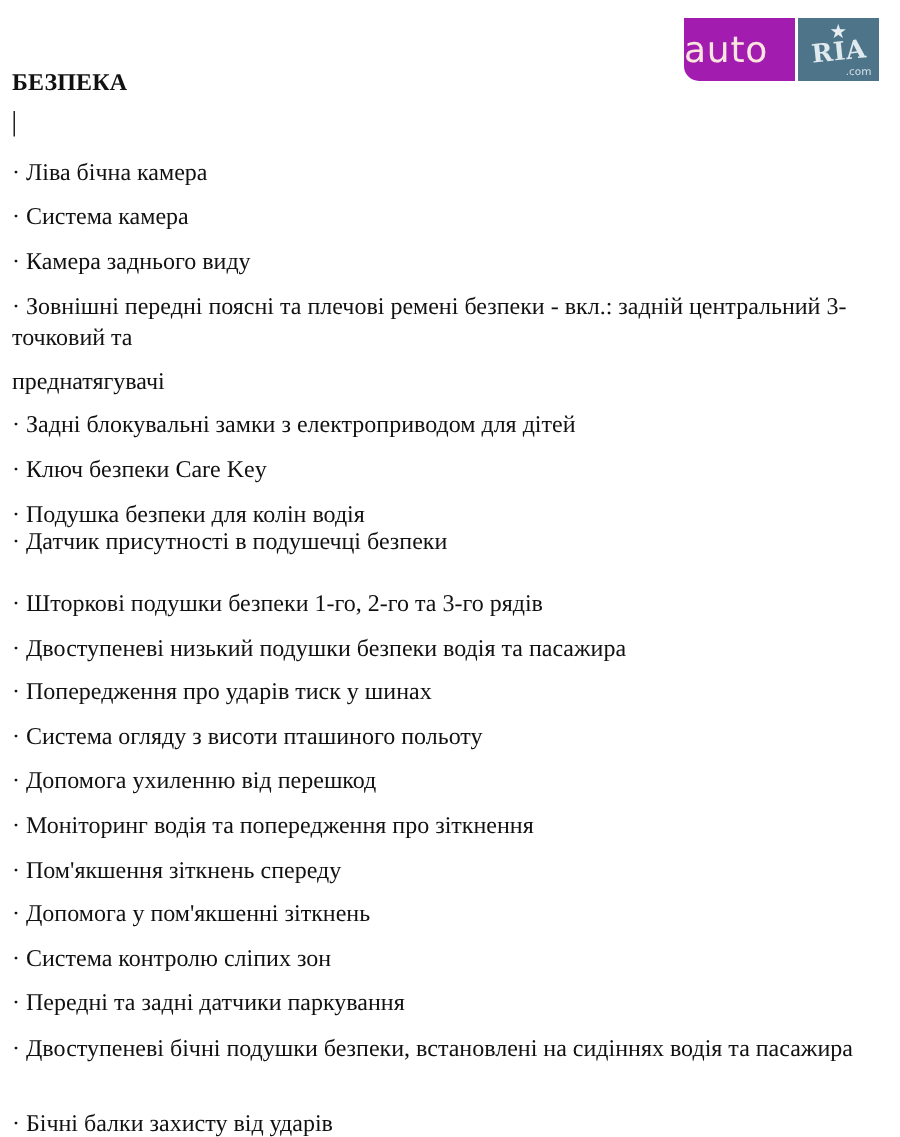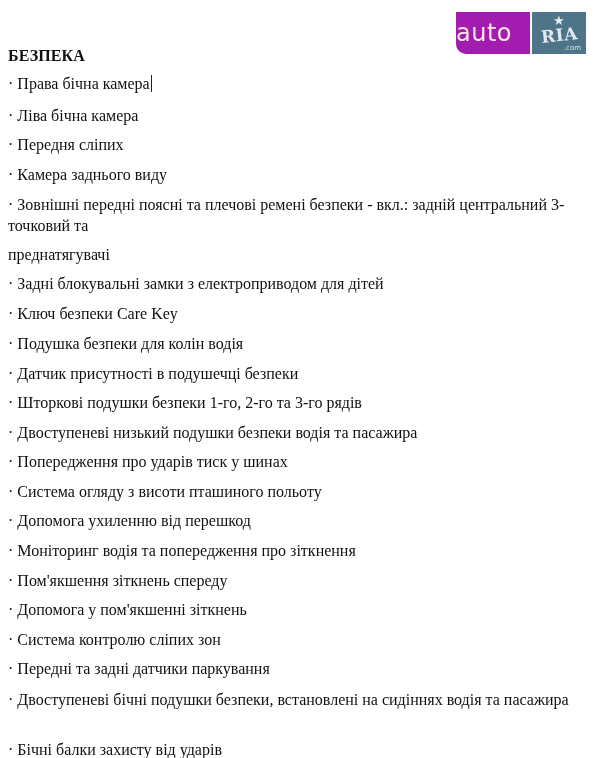--- a/index.html
+++ b/index.html
@@ -110,30 +110,30 @@
       font-family: "DejaVu Sans", sans-serif;
       font-size: 7px;
     }
   </style>
 </head>
 <body>
 
 <div class="doc">
   <div class="heading">БЕЗПЕКА</div>
 
-  <div class="line" style="top:28px"><span>· Права бічна камера</span><span class="cursor"></span></div>
+  <div class="line" style="top:28px"><span class="cursor"></span></div>
   <div class="line" style="top:60px">· Ліва бічна камера</div>
-  <div class="line" style="top:89px">· Передня сліпих</div>
+  <div class="line" style="top:89px">· Система камера</div>
   <div class="line" style="top:119px">· Камера заднього виду</div>
   <div class="line wrap" style="top:148px; line-height:21px;">· Зовнішні передні поясні та плечові ремені безпеки - вкл.: задній центральний 3-точковий та</div>
   <div class="line" style="top:199px">преднатягувачі</div>
   <div class="line" style="top:228px">· Задні блокувальні замки з електроприводом для дітей</div>
   <div class="line" style="top:258px">· Ключ безпеки Care Key</div>
   <div class="line" style="top:288px">· Подушка безпеки для колін водія</div>
-  <div class="line" style="top:318px">· Датчик присутності в подушечці безпеки</div>
+  <div class="line" style="top:306px">· Датчик присутності в подушечці безпеки</div>
   <div class="line" style="top:347px">· Шторкові подушки безпеки 1-го, 2-го та 3-го рядів</div>
   <div class="line" style="top:377px">· Двоступеневі низький подушки безпеки водія та пасажира</div>
   <div class="line" style="top:406px">· Попередження про ударів тиск у шинах</div>
   <div class="line" style="top:436px">· Система огляду з висоти пташиного польоту</div>
   <div class="line" style="top:465px">· Допомога ухиленню від перешкод</div>
   <div class="line" style="top:495px">· Моніторинг водія та попередження про зіткнення</div>
   <div class="line" style="top:525px">· Пом'якшення зіткнень спереду</div>
   <div class="line" style="top:554px">· Допомога у пом'якшенні зіткнень</div>
   <div class="line" style="top:584px">· Система контролю сліпих зон</div>
   <div class="line" style="top:613px">· Передні та задні датчики паркування</div>

